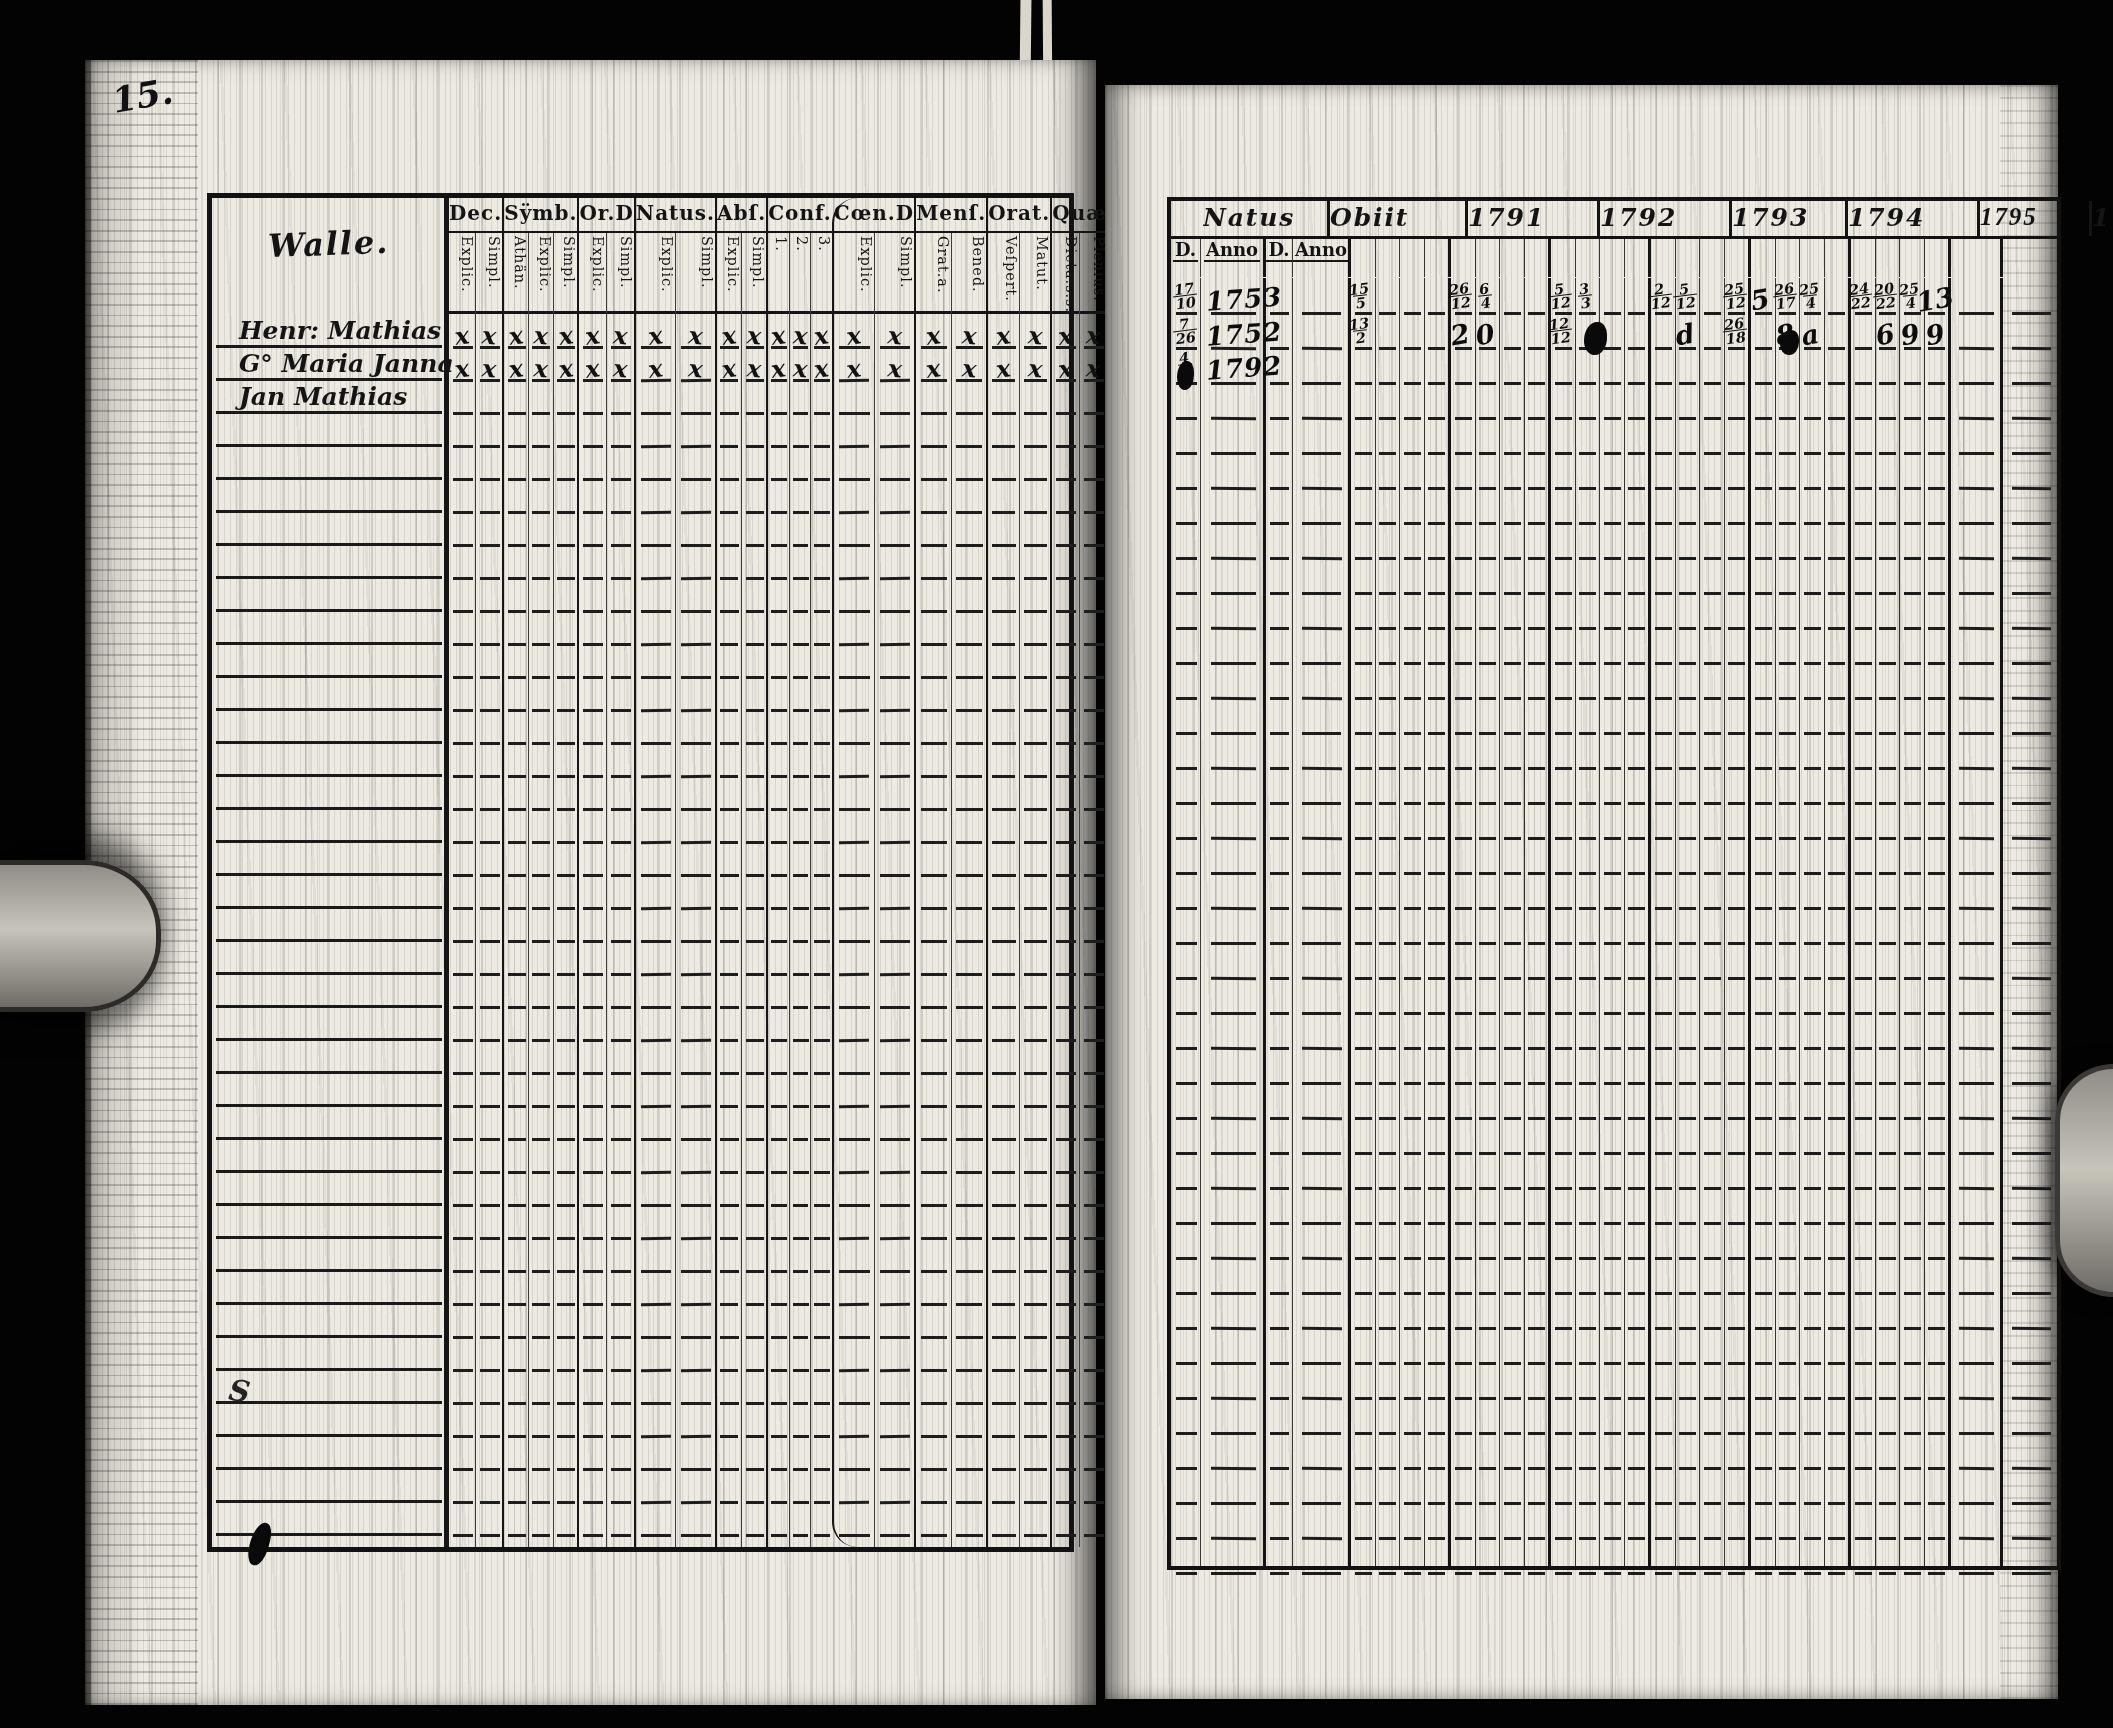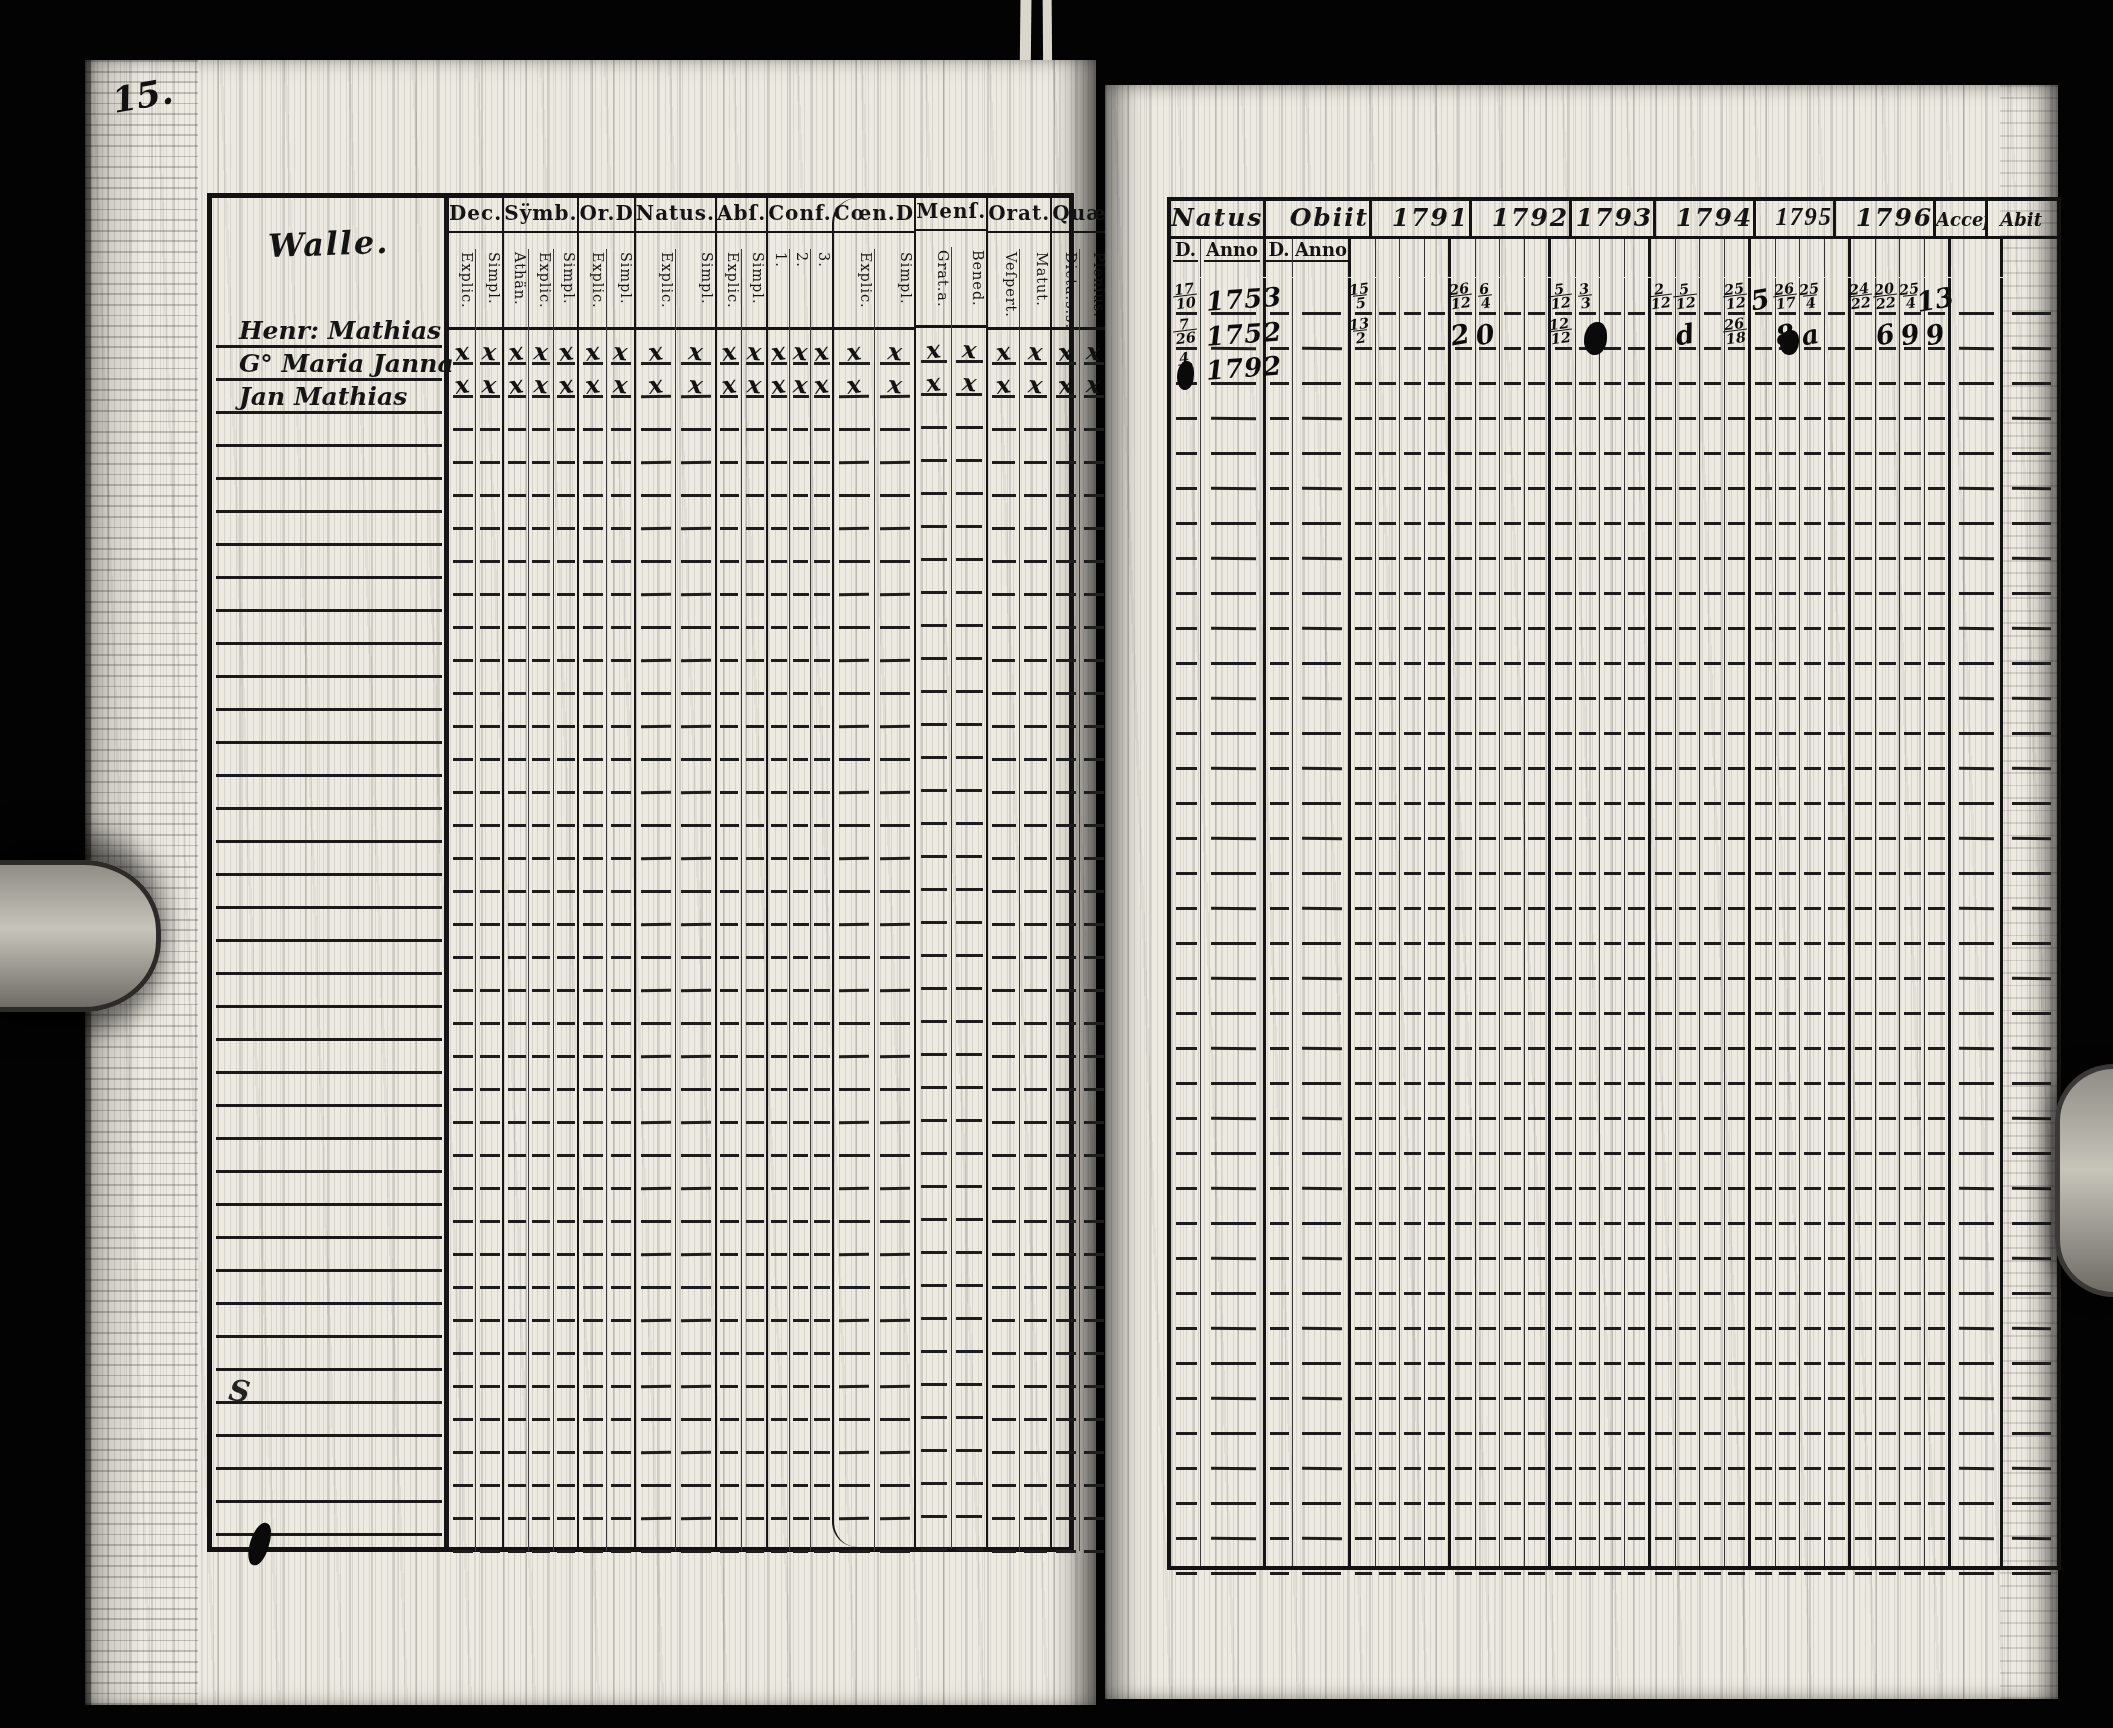--- a/index.html
+++ b/index.html
@@ -40,21 +40,21 @@
 
   
   .lt{position:absolute;left:122px;top:133px;width:867px;height:1359px;display:flex;
       border:5.8px solid #121212;box-sizing:border-box;}
   .lt-namecol{width:235px;flex:none;display:flex;flex-direction:column;border-right:3.8px solid #161616;box-sizing:border-box;}
   .lt-title-box{height:115px;flex:none;position:relative;}
   .lt-title{position:absolute;left:56px;top:27px;font-size:32px;letter-spacing:1.9px;transform:rotate(-2deg);}
   .lt-namecell{height:33px;flex:none;position:relative;}
   .lt-namecell::after{content:"";position:absolute;left:3.8px;right:1.9px;bottom:-1.9px;height:2.9px;background:#1a1a1a;}
   .lt-name{position:absolute;left:27px;bottom:1px;font-size:25px;white-space:nowrap;z-index:3;}
-  .lt-group{display:flex;flex-direction:column;border-left:2.9px solid #161616;box-sizing:border-box;gap:16px;}
+  .lt-group{display:flex;flex-direction:column;border-left:2.9px solid #161616;box-sizing:border-box;}
   .lt-group:first-of-type{border-left:none;}
   .lt-ghead{height:35px;flex:none;border-bottom:2.9px solid #141414;box-sizing:border-box;
     text-align:center;font-size:20px;font-weight:600;letter-spacing:1px;padding-top:2.9px;}
   .lt-gbody{display:flex;flex:1;}
   .lt-subcol{flex:1;display:flex;flex-direction:column;min-width:0;}
   .lt-subcol + .lt-subcol{border-left:1.9px solid #3c3c3c;}
   .lt-sublabel{height:81px;flex:none;border-bottom:3.8px solid #141414;box-sizing:border-box;
     writing-mode:vertical-rl;text-orientation:sideways;font-size:14.4px;letter-spacing:1px;
     padding-top:2.9px;padding-left:1.9px;white-space:nowrap;overflow:hidden;}
   .lt-cell{height:33px;flex:none;position:relative;}
@@ -63,22 +63,22 @@
   .lt-x{position:absolute;left:0;right:0;bottom:-1px;text-align:center;
     font:700 italic 24px "DejaVu Serif",serif;line-height:24px;color:#121212;}
   .lt-subcol:nth-child(odd) .lt-x{transform:rotate(-8deg);}
   .lt-subcol:nth-child(even) .lt-x{transform:rotate(5deg);}
 
   
   .rt{position:absolute;left:62px;top:112px;width:894px;height:1373px;border:4.8px solid #121212;
       box-sizing:border-box;}
   .rt-inner{position:relative;width:100%;height:100%;}
   .rt-hrow{display:flex;height:38px;border-bottom:3.8px solid #131313;box-sizing:border-box;}
-  .rt-hcell{flex:none;box-sizing:border-box;text-align:right;font-style:italic;font-weight:600;
-    font-size:25px;letter-spacing:1.9px;padding-top:1.9px;border-left:3.8px solid #141414;overflow:hidden;}
+  .rt-hcell{flex:none;box-sizing:border-box;text-align:left;font-style:italic;font-weight:600;
+    font-size:25px;letter-spacing:1.9px;padding-top:1.9px;border-left:3.8px solid #141414;overflow:hidden;margin-left:32px;}
   .rt-hcell:first-child{border-left:none;}
   .rt-hcell.small{font-size:18px;letter-spacing:0;padding-top:7.7px;}
   .rt-srow{display:flex;height:38px;box-sizing:border-box;}
   .rt-scell{flex:none;box-sizing:border-box;text-align:center;font-size:18px;font-weight:600;}
   .rt-scell u{text-decoration:none;border-bottom:2.9px solid #161616;padding:0 1.9px;}
   .rt-body{display:flex;position:absolute;left:0;top:77px;bottom:0;right:0;}
   .rt-col{flex:none;display:flex;flex-direction:column;box-sizing:border-box;}
   .rt-ygroup{flex:none;display:flex;box-sizing:border-box;}
   .b-thin{border-left:1.9px solid #3a3a3a;}
   .b-thick{border-left:3.8px solid #141414;}

